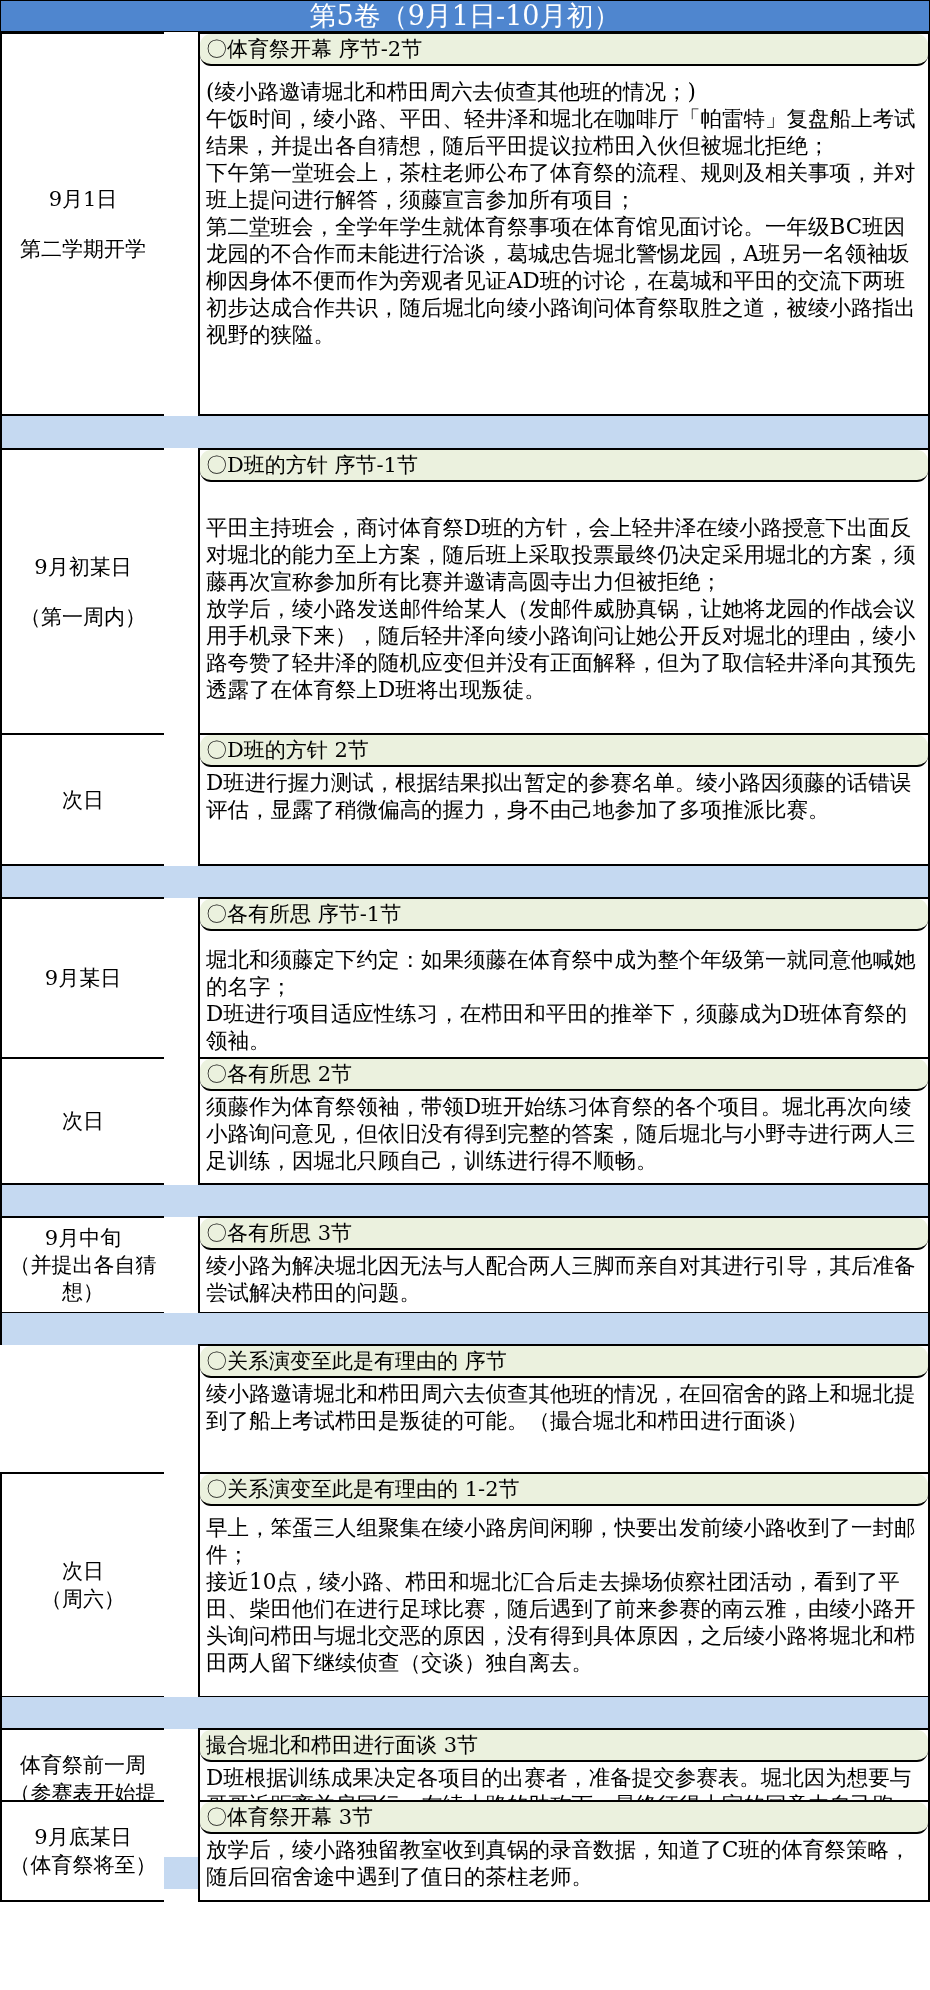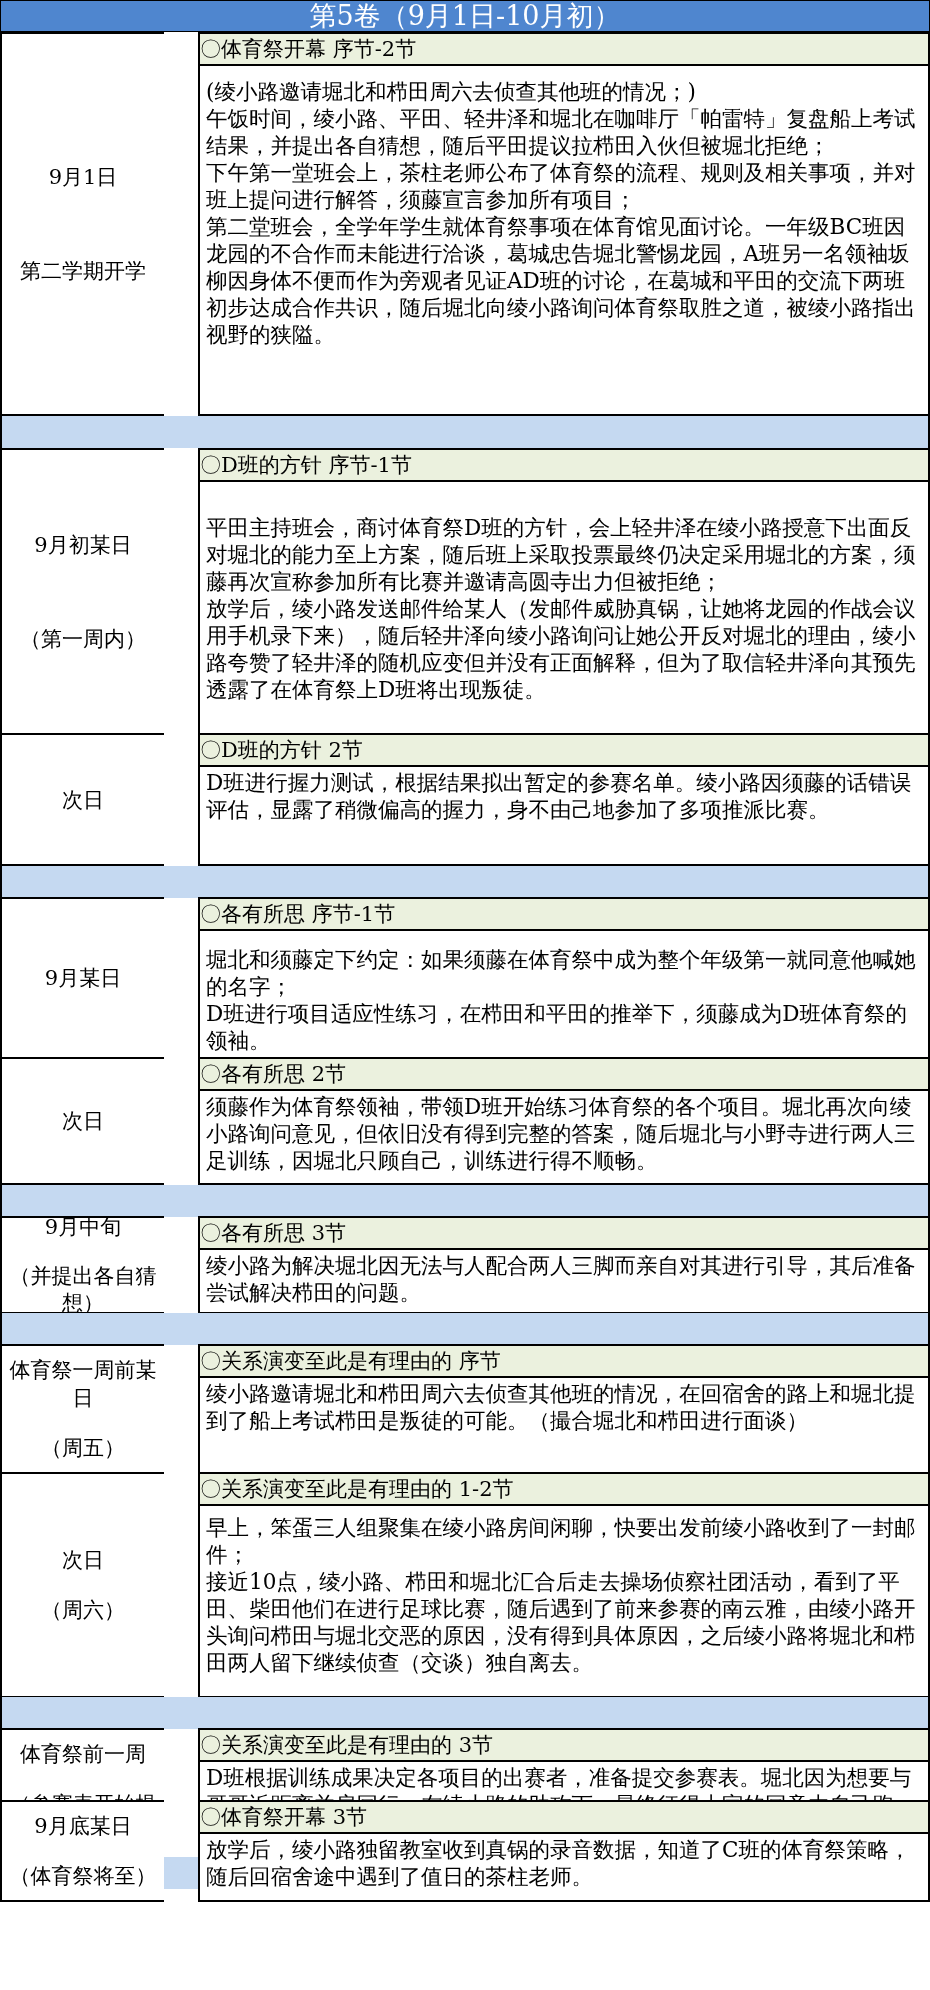--- a/index.html
+++ b/index.html
@@ -7,27 +7,27 @@
          font-family: "DejaVu Serif", "Liberation Serif", serif; color: #000; }
   .sheet { position: absolute; left: 0; top: 0; width: 930px; }
   .hdr { position: absolute; left: 0; top: 0; width: 928px; height: 30px;
          background: #4f86cf; border: 1px solid #000; color: #fff;
          font-size: 27px; line-height: 30px; text-align: center; }
   .row { position: absolute; left: 0; width: 930px; box-sizing: border-box; }
   .datecell { position: absolute; left: 0; top: 0; bottom: 0; width: 164px;
               box-sizing: border-box; border: 2px solid #000; border-right: none;
               display: flex; flex-direction: column; justify-content: center;
               align-items: center; text-align: center; font-size: 21px; line-height: 28px;
-              padding: 0 1px; background: #fff; gap: 22px; }
+              padding: 0 1px; background: #fff; }
   .datecell .gap { height: 22px; }
   .content { position: absolute; left: 198px; right: 0; top: 0; bottom: 0;
              border: 2px solid #000; box-sizing: border-box; background:#fff; }
   .title { height: 32px; background: #ebf1de; border-bottom: 2px solid #000;
-           box-sizing: border-box; font-size: 21px; line-height: 30px; 
-           white-space: nowrap; }
+           box-sizing: border-box; font-size: 21px; line-height: 30px; padding-left: 6px;
+           white-space: nowrap; border-radius: 11px; }
   .body { padding: 2px 4px 0 6px; font-size: 21.5px; line-height: 27px; }
   .body.mid { position: absolute; top: 32px; bottom: 0; left: 0; right: 0;
               display: flex; flex-direction: column; justify-content: center; }
   .body p { margin: 0; }
   .band { position: absolute; left: 0; width: 930px; height: 32px; background: #c5d9f1;
           box-sizing: border-box; border-left: 2px solid #000; border-right: 2px solid #000; }
 </style>
 </head>
 <body>
 
@@ -114,24 +114,20 @@
     <div class="content">
       <div class="title">〇各有所思 3节</div>
       <div class="body">
         <p>绫小路为解决堀北因无法与人配合两人三脚而亲自对其进行引导，其后准备尝试解决栉田的问题。</p>
       </div>
     </div>
   </div>
   <div class="band" style="top:1313px;"></div>
 
   <div class="row" style="top:1344px;height:130px;">
-    <div class="datecell">
-      <span>体育祭一周前某日</span>
-      <span>（周五）</span>
-    </div>
     <div class="content">
       <div class="title">〇关系演变至此是有理由的 序节</div>
       <div class="body">
         <p>绫小路邀请堀北和栉田周六去侦查其他班的情况，在回宿舍的路上和堀北提到了船上考试栉田是叛徒的可能。（撮合堀北和栉田进行面谈）</p>
       </div>
     </div>
   </div>
 
   <div class="row" style="top:1472px;height:226px;">
     <div class="datecell">
@@ -147,21 +143,21 @@
     </div>
   </div>
   <div class="band" style="top:1697px;"></div>
 
   <div class="row" style="top:1728px;height:130px;">
     <div class="datecell">
       <span>体育祭前一周</span>
       <span>（参赛表开始提交日）</span>
     </div>
     <div class="content">
-      <div class="title">〇关系演变至此是有理由的 3节</div>
+      <div class="title">撮合堀北和栉田进行面谈 3节</div>
       <div class="body">
         <p>D班根据训练成果决定各项目的出赛者，准备提交参赛表。堀北因为想要与哥哥近距离并肩同行，在绫小路的助攻下，最终征得大家的同意由自己跑一千两百公尺接力的最后一棒。</p>
       </div>
     </div>
   </div>
   <div class="band" style="top:1857px;"></div>
 
   <div class="row" style="top:1800px;height:102px;">
     <div class="datecell">
       <span>9月底某日</span>

